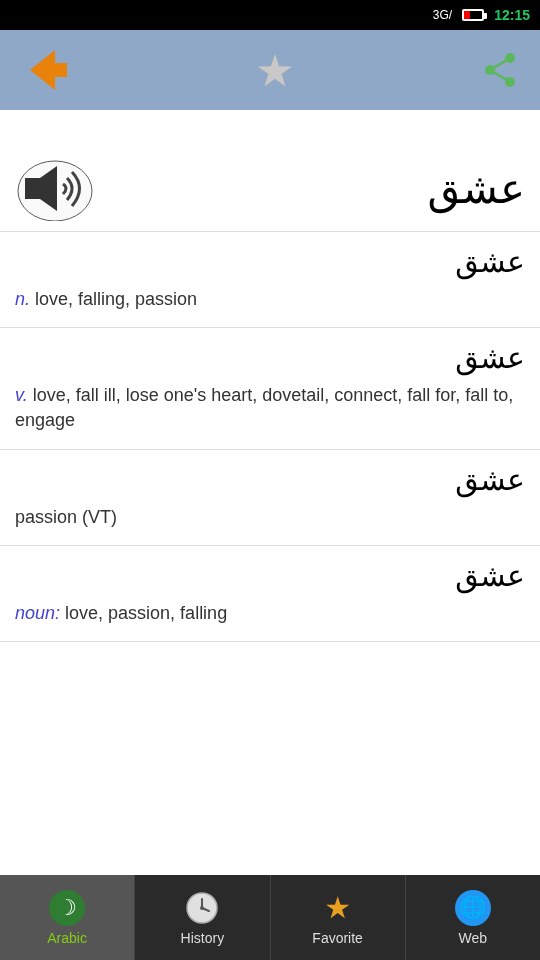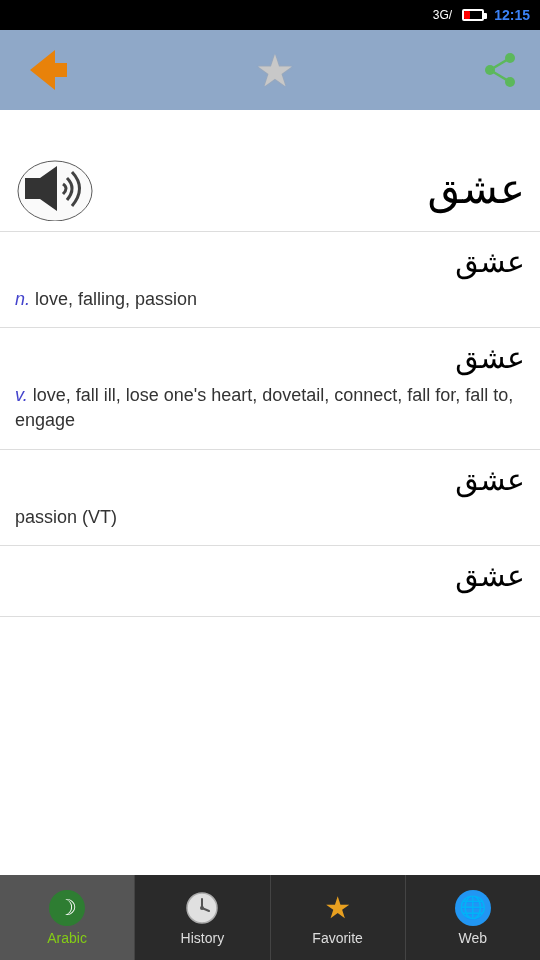--- a/index.html
+++ b/index.html
@@ -17,21 +17,21 @@
       width: 100%;
       height: 30px;
       background: #000;
       display: flex;
       align-items: center;
       justify-content: flex-end;
       padding-right: 10px;
       gap: 10px;
     }
     .status-text {
-      color: #3b82f6;
+      color: #22c55e;
       font-size: 14px;
       font-weight: bold;
     }
     .signal-icon {
       color: #fff;
       font-size: 12px;
     }
     .battery-icon {
       width: 22px;
       height: 12px;
@@ -373,20 +373,23 @@
     </div>
   </div>
 
   <div class="entry">
     <div class="arabic-word">عشق</div>
     <div class="definition">passion (VT)</div>
   </div>
 
   <div class="entry">
     <div class="arabic-word">عشق</div>
+    <div class="definition">
+      <span class="noun-label">noun:</span> love, passion, falling
+    </div>
   </div>
 
 </div>
 
 <div id="bottom-nav">
 
 
   <div class="nav-item active">
     <div class="nav-icon">
       <div class="flag-arabic">

